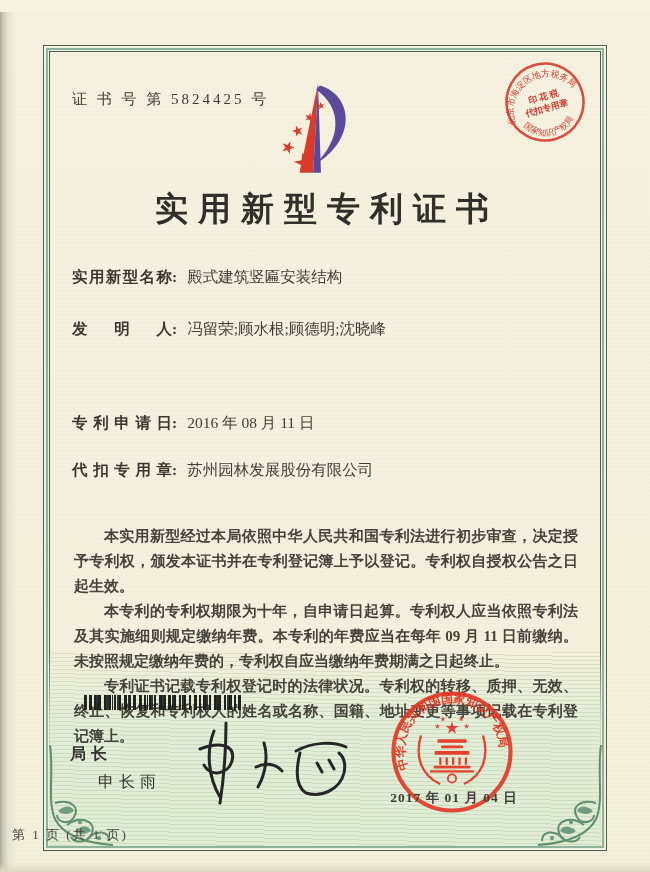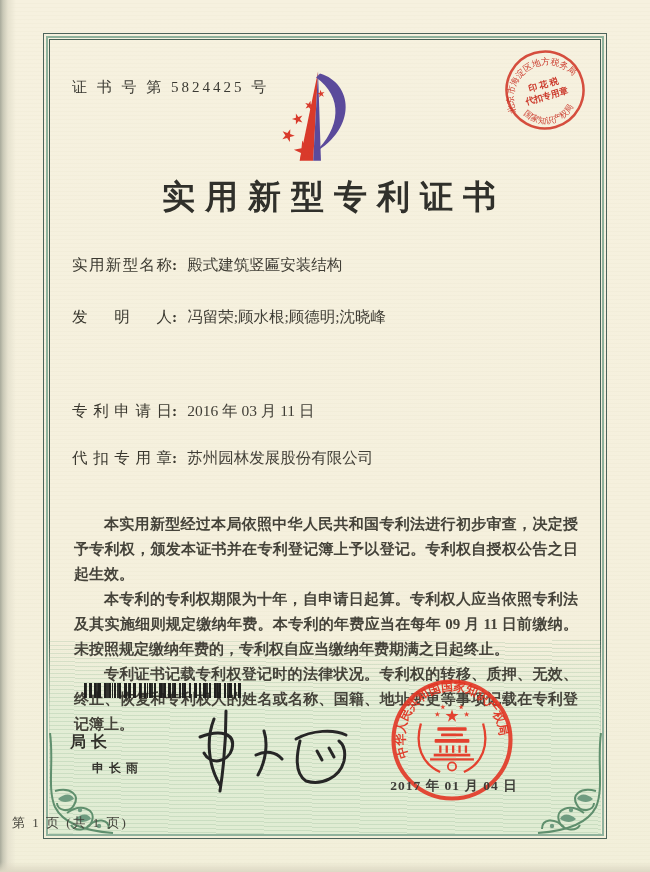--- a/index.html
+++ b/index.html
@@ -7,20 +7,21 @@
   body {
     font-family:"Liberation Serif","DejaVu Serif",serif;
     background:#f6f1e0;
     position:relative; overflow:hidden;
   }
   .page {
     position:absolute; inset:0;
     background:
       repeating-linear-gradient(0deg, rgba(190,180,140,0.05) 0 1px, rgba(0,0,0,0) 1px 4px),
       linear-gradient(180deg,#f6f1df 0%,#f5f0dd 60%,#f2efda 100%);
+    margin-top: 12px;
   }
   .spine {
     position:absolute; left:0; top:0; bottom:0; width:16px;
     background:linear-gradient(90deg,#a8aa9b 0,#c9c8b6 3px,#e6e2cf 8px,rgba(246,241,224,0) 16px);
   }
   .edge-bottom {
     position:absolute; left:0; right:0; bottom:0; height:10px;
     background:linear-gradient(0deg,#ddd8c4 0,rgba(246,241,224,0) 10px);
   }
   .frame {
@@ -39,32 +40,32 @@
       repeating-linear-gradient(1.2deg, rgba(122,168,128,0.22) 0px, rgba(122,168,128,0.22) 1px, rgba(0,0,0,0) 1px, rgba(0,0,0,0) 4px),
       linear-gradient(180deg, rgba(225,237,213,0) 0px, rgba(225,237,213,0.85) 70px, #e0ecd3 180px);
   }
   .cert-no {
     position:absolute; left:72px; top:78px;
     font-size:15px; letter-spacing:3px; color:#3b3a33;
   }
   .logo { position:absolute; left:256px; top:58px; }
   .stamp-tax { position:absolute; left:499px; top:44px; transform:rotate(-16deg); }
   .title {
-    position:absolute; left:12px; top:175px; width:634px;
+    position:absolute; left:5px; top:175px; width:634px;
     text-align:center; font-size:33px; font-weight:bold;
     letter-spacing:10px; text-indent:10px; color:#30302b;
   }
   .field-row {
     position:absolute; left:72px; width:500px;
     font-size:15.5px; color:#3e3c34; white-space:nowrap;
   }
   .f-label {
     display:inline-block; width:100px;
     text-align:justify; text-align-last:justify;
-    font-weight:normal; color:#3a382f; vertical-align:top;
+    font-weight:bold; color:#3a382f; vertical-align:top;
   }
   .f-colon { font-weight:bold; margin-right:10px; color:#3a382f; }
   .f-value { color:#403e36;text-align:center; }
   .body-text {
     position:absolute; left:74px; top:512px; width:504px;
     font-size:15px; line-height:25px; color:#45433a;
     text-align:justify;
     font-weight:bold;
   }
   .body-text p { text-indent:2em; }
@@ -73,22 +74,22 @@
     background:
       repeating-linear-gradient(90deg,#20201e 0 2px,rgba(0,0,0,0) 2px 5px),
       repeating-linear-gradient(90deg,#20201e 0 1px,rgba(0,0,0,0) 1px 7px),
       repeating-linear-gradient(90deg,rgba(32,32,30,0.9) 0 3px,rgba(0,0,0,0) 3px 11px);
   }
   .officer-title {
     position:absolute; left:70px; top:732px;
     font-size:16px; letter-spacing:5px; color:#33322c; font-weight:bold;text-align:right;
   }
   .officer-name {
-    position:absolute; left:92px; top:760px;
-    font-size:12px; letter-spacing:5px; color:#33322c; font-weight:bold;
+    position:absolute; left:98px; top:760px;
+    font-size:16px; letter-spacing:5px; color:#33322c; font-weight:normal;
   }
   .signature { position:absolute; left:186px; top:703px; }
   .seal { position:absolute; left:388px; top:676px; }
   .seal-date {
     position:absolute; left:390px; top:777px; width:128px;
     font-size:13.5px; letter-spacing:1px; text-align:center;
     color:#3e3d38; font-weight:bold;
   }
   .footer {
     position:absolute; left:12px; top:814px; width:650px;
@@ -172,21 +173,21 @@
 
   <h1 class="title">实用新型专利证书</h1>
 
   <div class="field-row" style="top:255px">
     <span class="f-label">实用新型名称</span><span class="f-colon">:</span><span class="f-value">殿式建筑竖匾安装结构</span>
   </div>
   <div class="field-row" style="top:307px">
     <span class="f-label">发明人</span><span class="f-colon">:</span><span class="f-value">冯留荣;顾水根;顾德明;沈晓峰</span>
   </div>
   <div class="field-row" style="top:401px">
-    <span class="f-label">专利申请日</span><span class="f-colon">:</span><span class="f-value">2016 年 03 月 11 日</span>
+    <span class="f-label">专利申请日</span><span class="f-colon">:</span><span class="f-value">2016 年 08 月 11 日</span>
   </div>
   <div class="field-row" style="top:448px">
     <span class="f-label">代扣专用章</span><span class="f-colon">:</span><span class="f-value">苏州园林发展股份有限公司</span>
   </div>
 
   <div class="body-text">
     <p>本实用新型经过本局依照中华人民共和国专利法进行初步审查，决定授予专利权，颁发本证书并在专利登记簿上予以登记。专利权自授权公告之日起生效。</p>
     <p>本专利的专利权期限为十年，自申请日起算。专利权人应当依照专利法及其实施细则规定缴纳年费。本专利的年费应当在每年 09 月 11 日前缴纳。未按照规定缴纳年费的，专利权自应当缴纳年费期满之日起终止。</p>
     <p>专利证书记载专利权登记时的法律状况。专利权的转移、质押、无效、终止、恢复和专利权人的姓名或名称、国籍、地址变更等事项记载在专利登记簿上。</p>
   </div>

